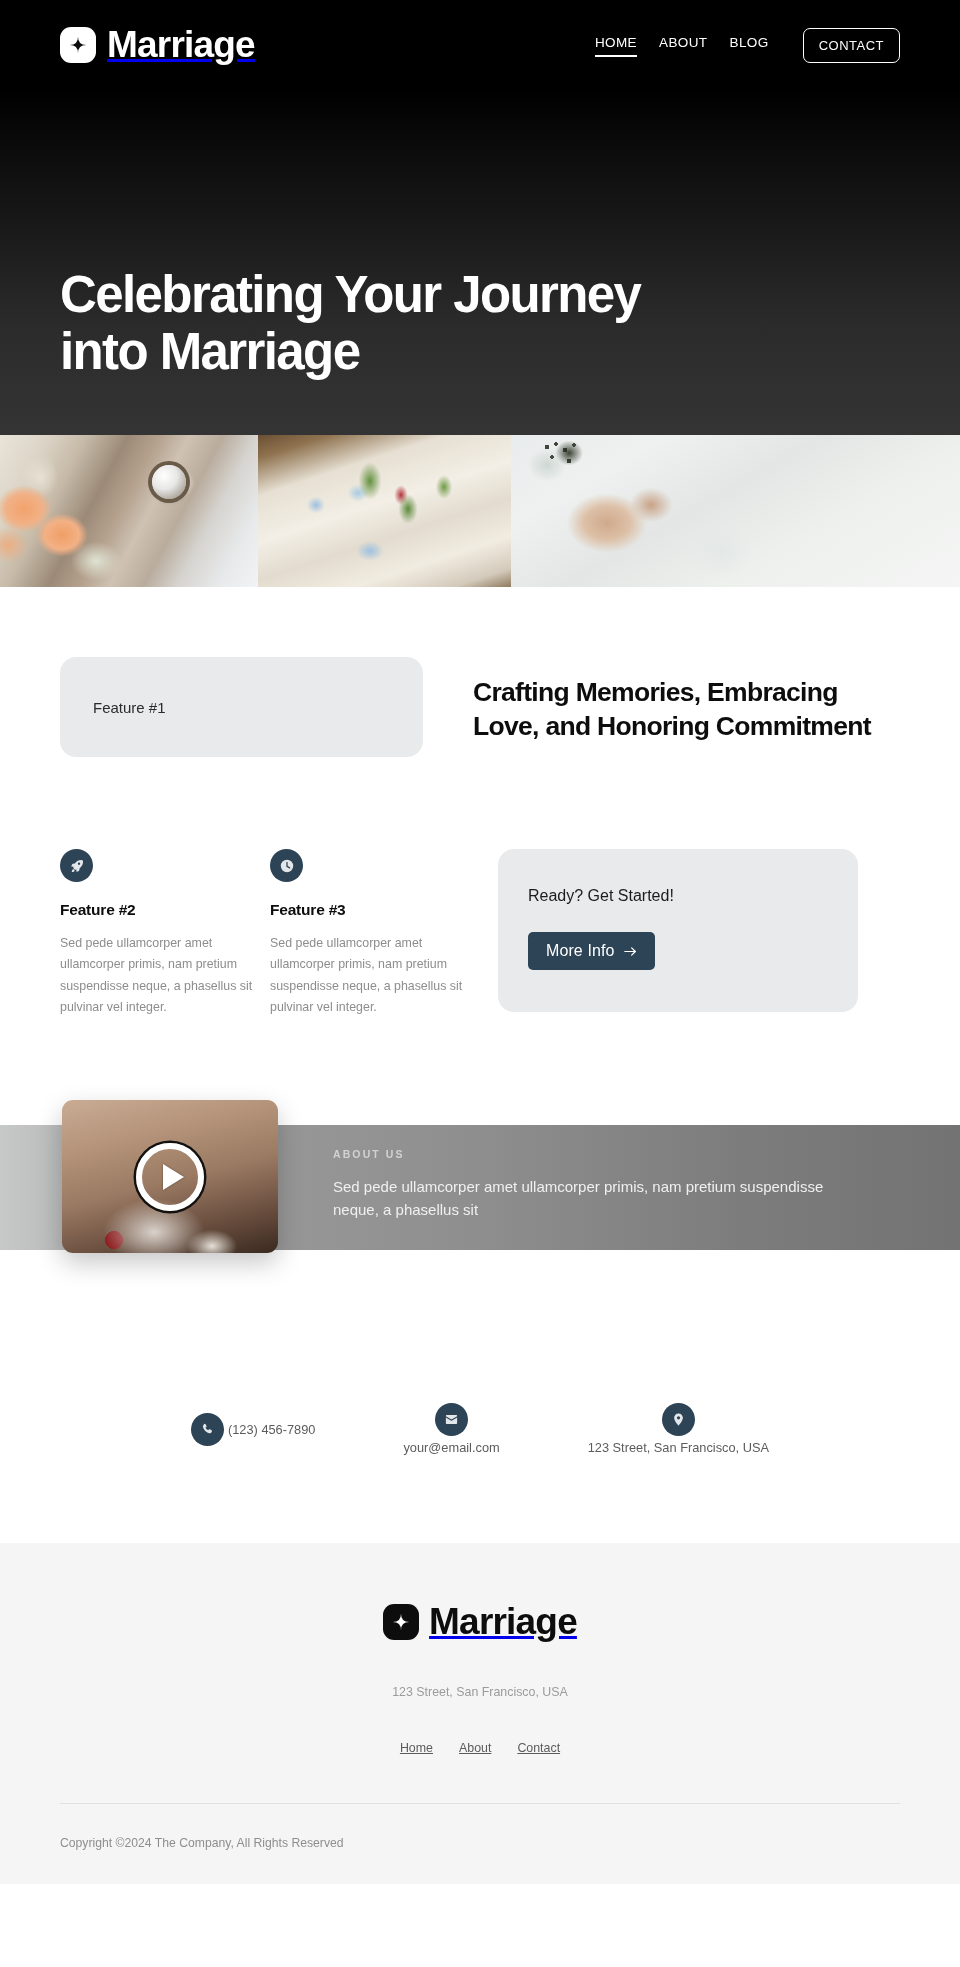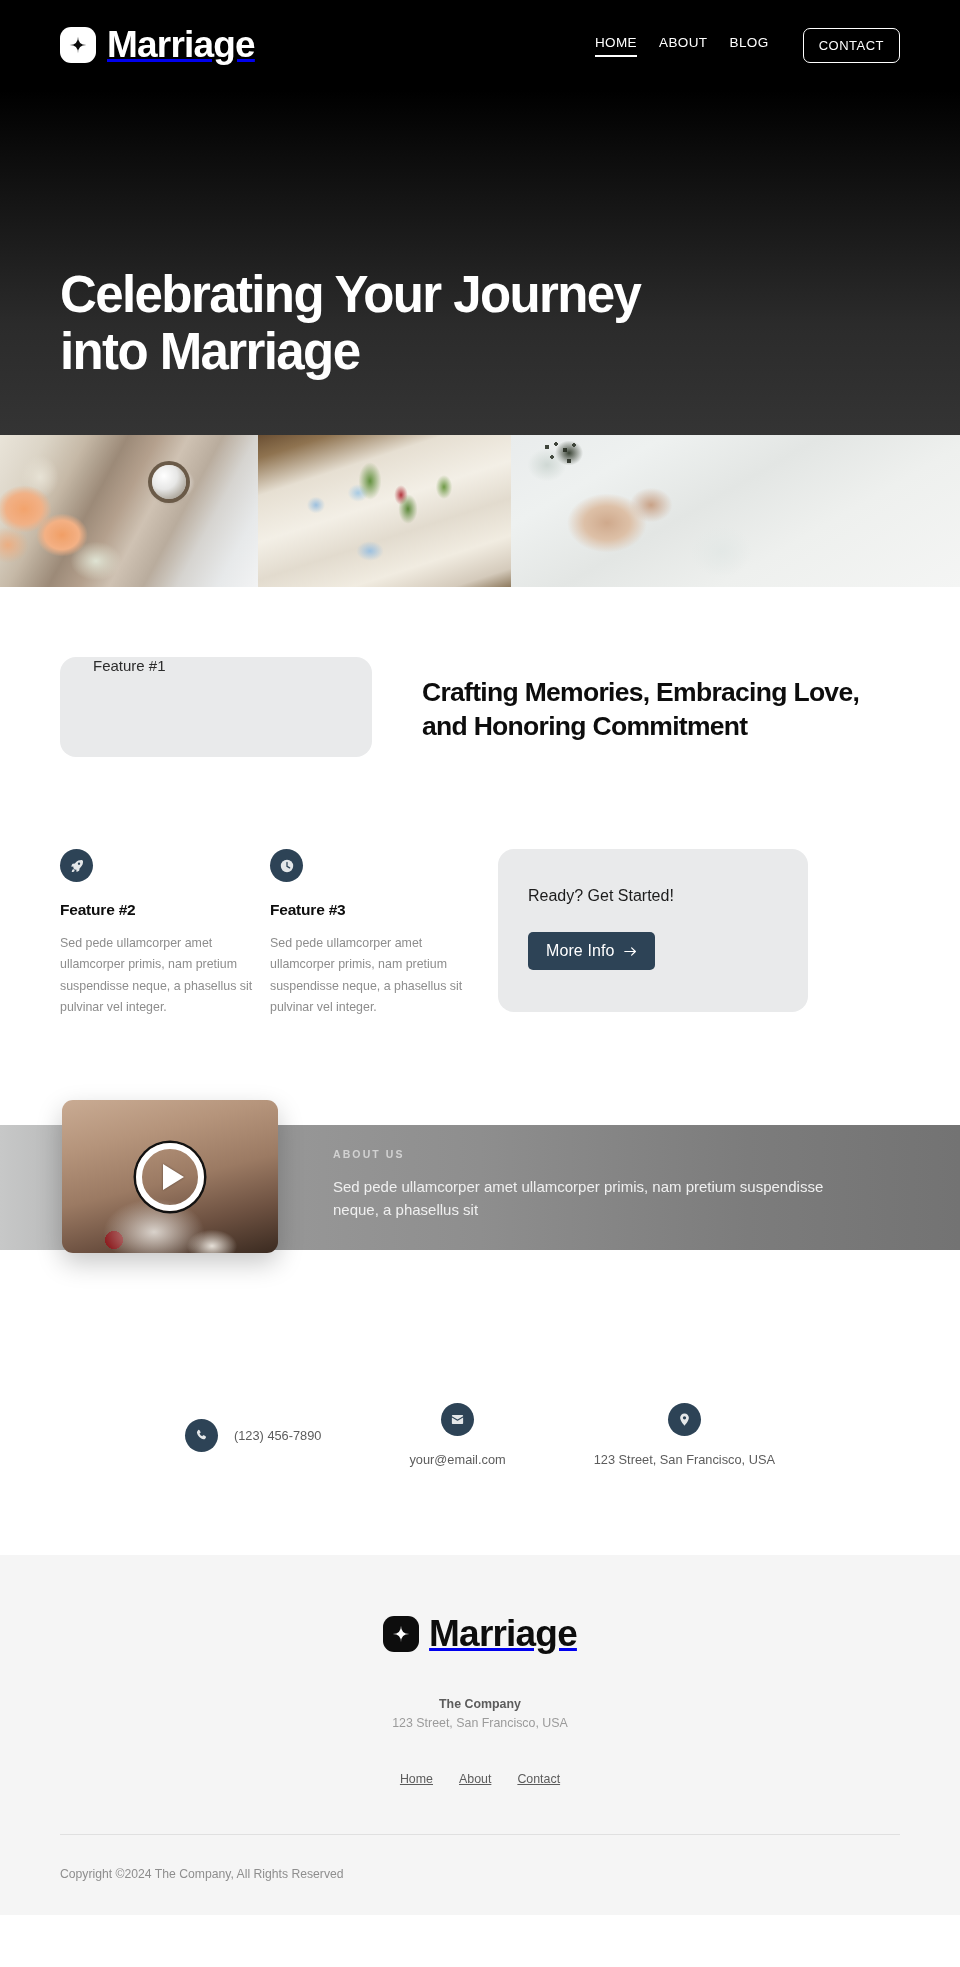--- a/index.html
+++ b/index.html
@@ -166,26 +166,26 @@
       radial-gradient(circle 2px at 33px 4px, #2a3125 0 100%, transparent 0),
       radial-gradient(circle 1.8px at 11px 16px, #2a3125 0 100%, transparent 0),
       radial-gradient(circle 2.2px at 28px 20px, #22281d 0 100%, transparent 0);
     opacity: .85;
   }
 
   
   .features { padding: 70px 60px 0 60px; background: #ffffff; }
   .feature-top { display: flex; gap: 50px; align-items: flex-start; }
   .feature-card {
-    width: 312px;
+    width: 363px;
     height: 100px;
     background: #e9eaeb;
     border-radius: 16px;
     display: flex;
-    align-items: flex-start;
+    align-items: center;
     padding: 0 33px;
     flex: 0 0 auto;
   }
   .feature-card-label { font-size: 15px; color: #2c2c2c; }
   .feature-heading {
     font-size: 26.5px;
     line-height: 1.3;
     font-weight: 700;
     color: #0d0d0d;
     letter-spacing: -0.7px;
@@ -215,21 +215,21 @@
     color: #0d0d0d;
     margin-bottom: 14px;
     letter-spacing: -0.2px;
   }
   .col-body {
     font-size: 12.4px;
     line-height: 1.72;
     color: #8d8d8d;
   }
   .cta-card {
-    width: 310px;
+    width: 360px;
     background: #e9eaeb;
     border-radius: 16px;
     padding: 38px 30px 42px 30px;
     margin-left: 18px;
     flex: 0 0 auto;
   }
   .cta-title {
     font-size: 16px;
     color: #1c1c1c;
     margin-bottom: 27px;
@@ -322,21 +322,21 @@
     display: flex;
     align-items: center;
     justify-content: center;
     gap: 0;
     padding: 128px 0 88px 0;
     background: #ffffff;
   }
   .contact-item {
     display: flex;
     align-items: center;
-    gap: 16px;
+    gap: 4px;
   }
   .contact-item + .contact-item { margin-left: 88px; flex-direction: column; }
   .contact-icon {
     width: 33px; height: 33px;
     border-radius: 50%;
     background: #2d4356;
     display: flex; align-items: center; justify-content: center;
     flex: 0 0 auto;
   }
   .contact-text { font-size: 12.8px; color: #5c5c5c; }
@@ -530,21 +530,20 @@
         <svg width="22" height="22" viewBox="0 0 24 24" aria-hidden="true">
           <path d="M12 12 L3 12 Q12 12 12 3 Z" fill="#ffffff"></path>
           <path d="M12 12 L12 3 Q12 12 21 12 Z" fill="#ffffff"></path>
           <path d="M12 12 L21 12 Q12 12 12 21 Z" fill="#ffffff"></path>
           <path d="M12 12 L12 21 Q12 12 3 12 Z" fill="#ffffff"></path>
         </svg>
       </span>
       <span class="brand-name dark">Marriage</span>
     </a>
 
-    <div class="footer-company">The Company</div>
     <div class="footer-address">123 Street, San Francisco, USA</div>
 
     <div class="footer-links">
       <a class="footer-link" href="#">Home</a>
       <a class="footer-link" href="#">About</a>
       <a class="footer-link" href="#">Contact</a>
     </div>
 
     <div class="footer-rule"></div>
     <div class="copyright">Copyright ©2024 The Company, All Rights Reserved</div>

